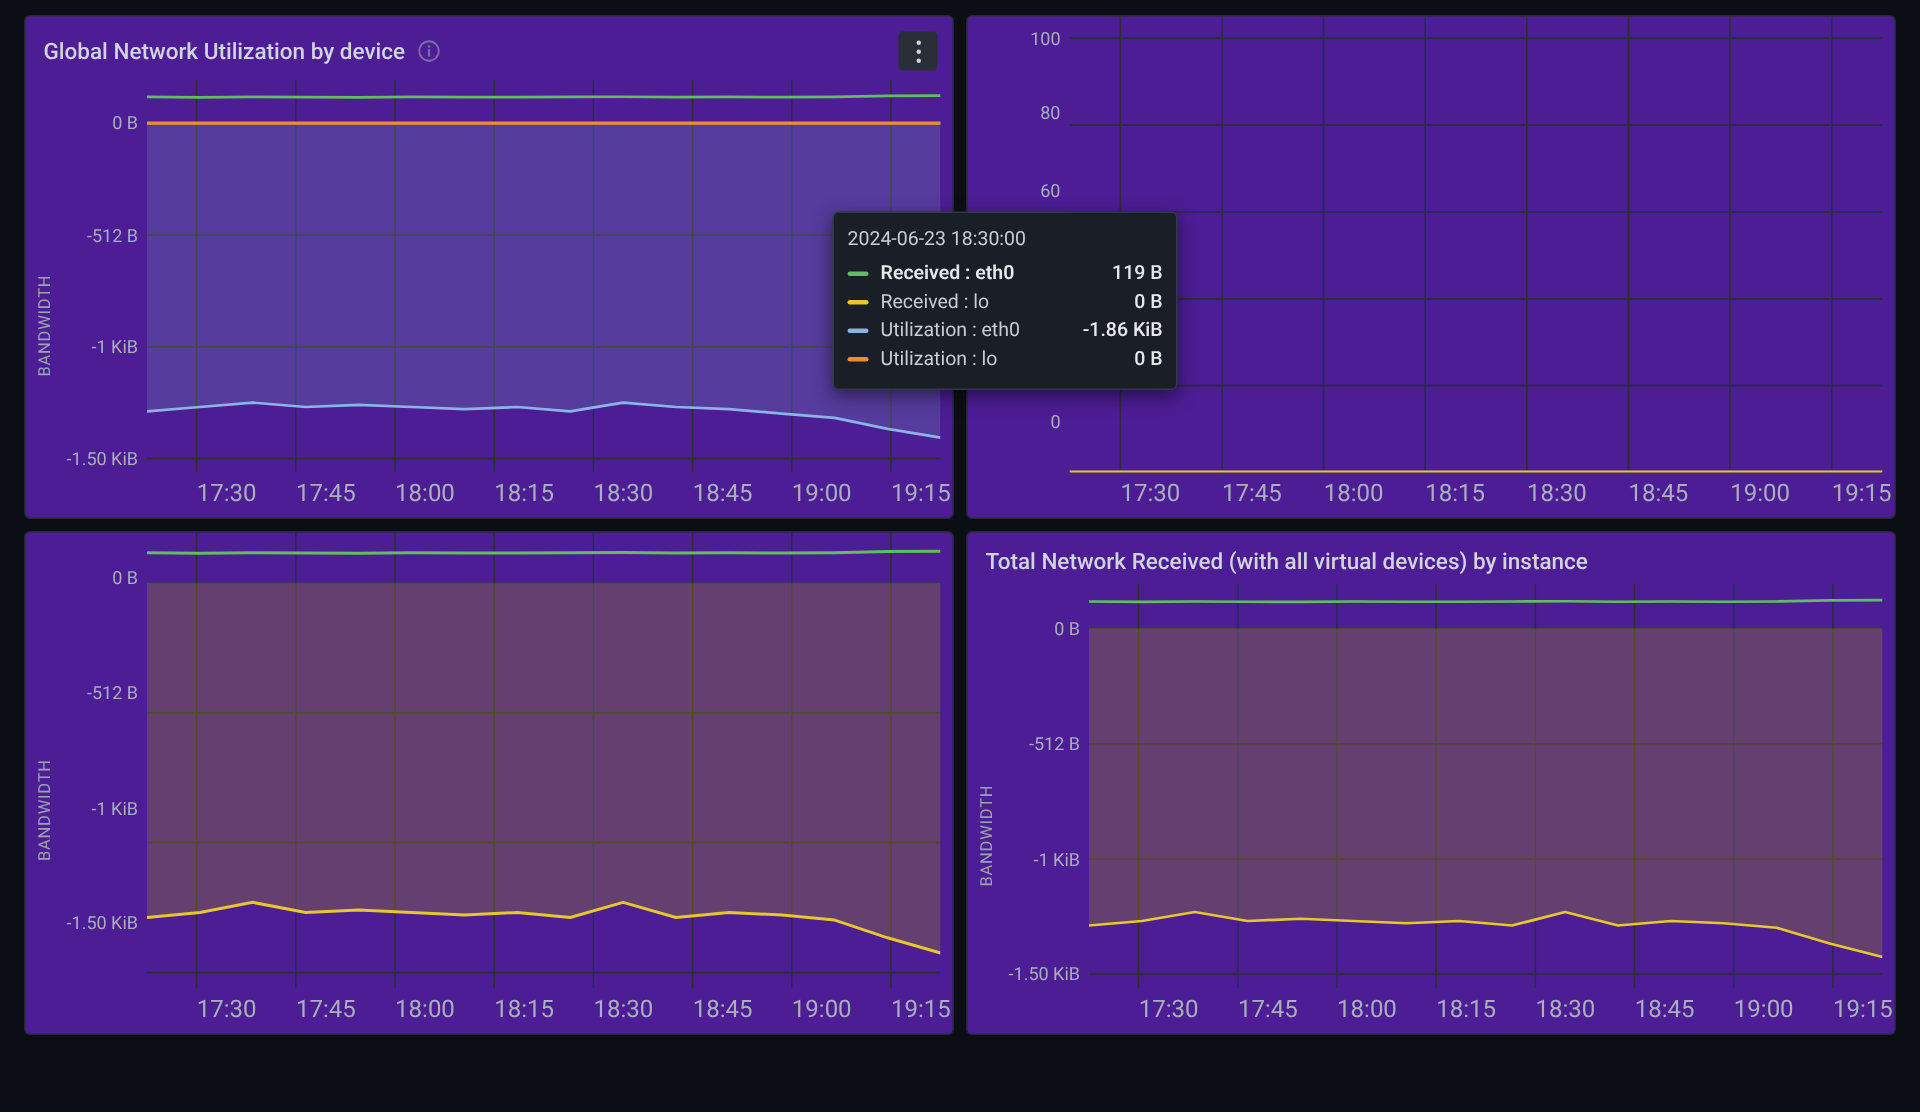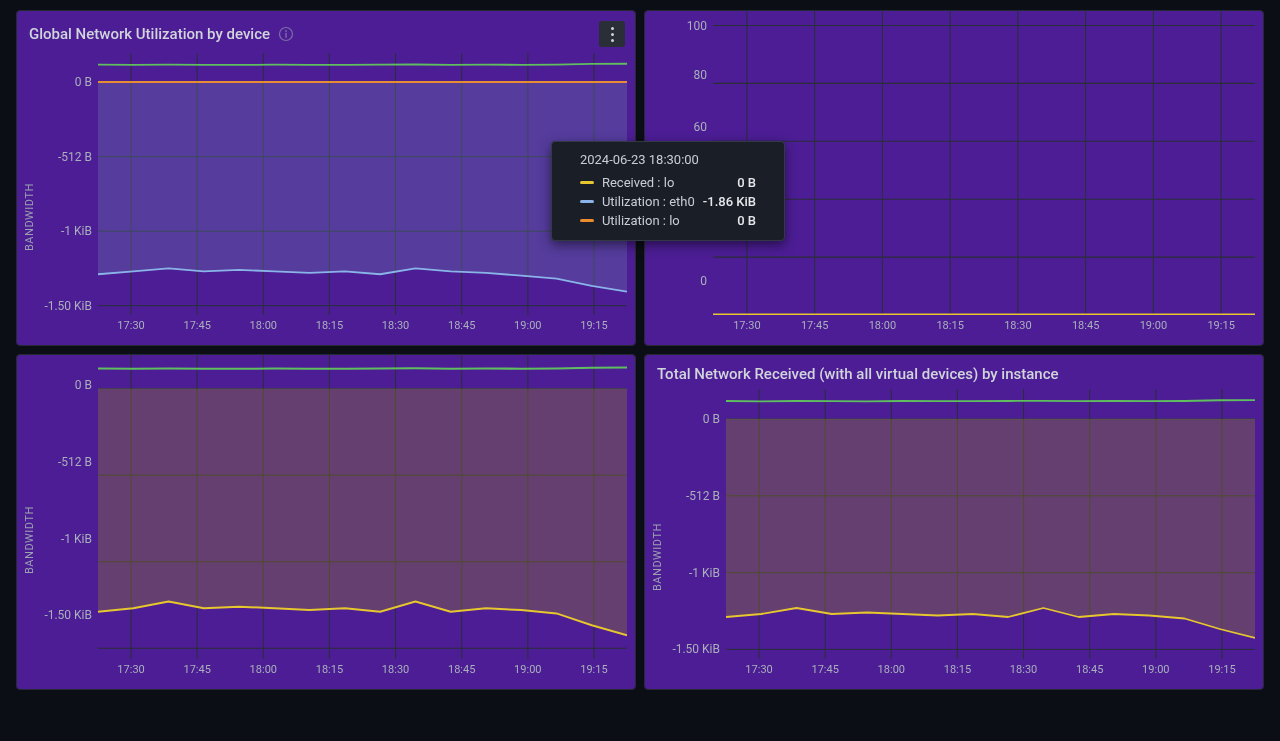--- a/index.html
+++ b/index.html
@@ -18,25 +18,25 @@
   .dots span { width: 3px; height: 3px; background: #cfd3da; border-radius: 50%; }
   .chart-area { flex: 1; position: relative; display: flex; padding: 0 8px 4px 4px; }
   .ylabel { writing-mode: vertical-rl; transform: rotate(180deg); font-size: 11px; letter-spacing: 0.5px; color: #9ca3af; text-align: center; padding: 0 2px 40px 2px; }
   .plot-col { flex: 1; display: flex; flex-direction: column; }
   .plot { flex: 1; position: relative; }
   .yticks { position: absolute; left: 0; top: 0; bottom: 0; width: 60px; }
   .ytick { position: absolute; right: 6px; transform: translateY(-50%); font-size: 12px; color: #a9b0ba; text-align: right; white-space: nowrap; }
   .plot-inner { position: absolute; left: 60px; right: 0; top: 0; bottom: 0; }
   .plot-inner svg { width: 100%; height: 100%; display: block; }
   .xaxis { height: 26px; position: relative; margin-left: 60px; }
-  .xtick { position: absolute; top: 4px; transform: translateX(-50%); font-size: 11px; color: #a9b0ba; white-space: nowrap; }
+  .xtick { position: absolute; top: 4px; transform: translateX(-50%); font-size: 16px; color: #a9b0ba; white-space: nowrap; margin-left: 20px; }
   .grid-line { stroke: #2a2f37; stroke-width: 1; }
   .zero-line { stroke: #3a4049; stroke-width: 1; }
   
-  .tooltip { position: absolute; background: #1a1e26; border: 1px solid #333944; border-radius: 4px; padding: 10px 28px; font-size: 13px; box-shadow: 0 4px 12px rgba(0,0,0,0.5); z-index: 10; min-width: 230px; }
+  .tooltip { position: absolute; background: #1a1e26; border: 1px solid #333944; border-radius: 4px; padding: 10px 9px; font-size: 13px; box-shadow: 0 4px 12px rgba(0,0,0,0.5); z-index: 10; min-width: 230px; }
   .tooltip-title { color: #c8cdd6; margin-bottom: 6px; font-size: 13px; }
   .tooltip-row { display: flex; align-items: center; gap: 8px; padding: 2px 0; }
   .tooltip-swatch { width: 14px; height: 3px; border-radius: 2px; flex-shrink: 0; }
   .tooltip-label { flex: 1; color: #c8cdd6; }
   .tooltip-label.bold { font-weight: 600; color: #e6e8ec; }
   .tooltip-val { color: #e6e8ec; font-weight: 500; white-space: nowrap; }
 </style>
 </head>
 <body>
 
@@ -106,20 +106,25 @@
               <div class="xtick" style="left: 81.25%;">19:00</div>
               <div class="xtick" style="left: 93.75%;">19:15</div>
             </div>
         </div>
       </div>
 
       <div class="tooltip" style="top:130px; right:-150px;">
         <div class="tooltip-title">2024-06-23 18:30:00</div>
         <div id="tooltip-rows">
             <div class="tooltip-row">
+              <span class="tooltip-swatch" style="background: rgb(95, 191, 95);"></span>
+              <span class="tooltip-label bold">Received : eth0</span>
+              <span class="tooltip-val">119 B</span>
+            </div>
+            <div class="tooltip-row">
               <span class="tooltip-swatch" style="background: rgb(230, 199, 46);"></span>
               <span class="tooltip-label">Received : lo</span>
               <span class="tooltip-val">0 B</span>
             </div>
             <div class="tooltip-row">
               <span class="tooltip-swatch" style="background: rgb(138, 180, 232);"></span>
               <span class="tooltip-label">Utilization : eth0</span>
               <span class="tooltip-val">-1.86 KiB</span>
             </div>
             <div class="tooltip-row">

